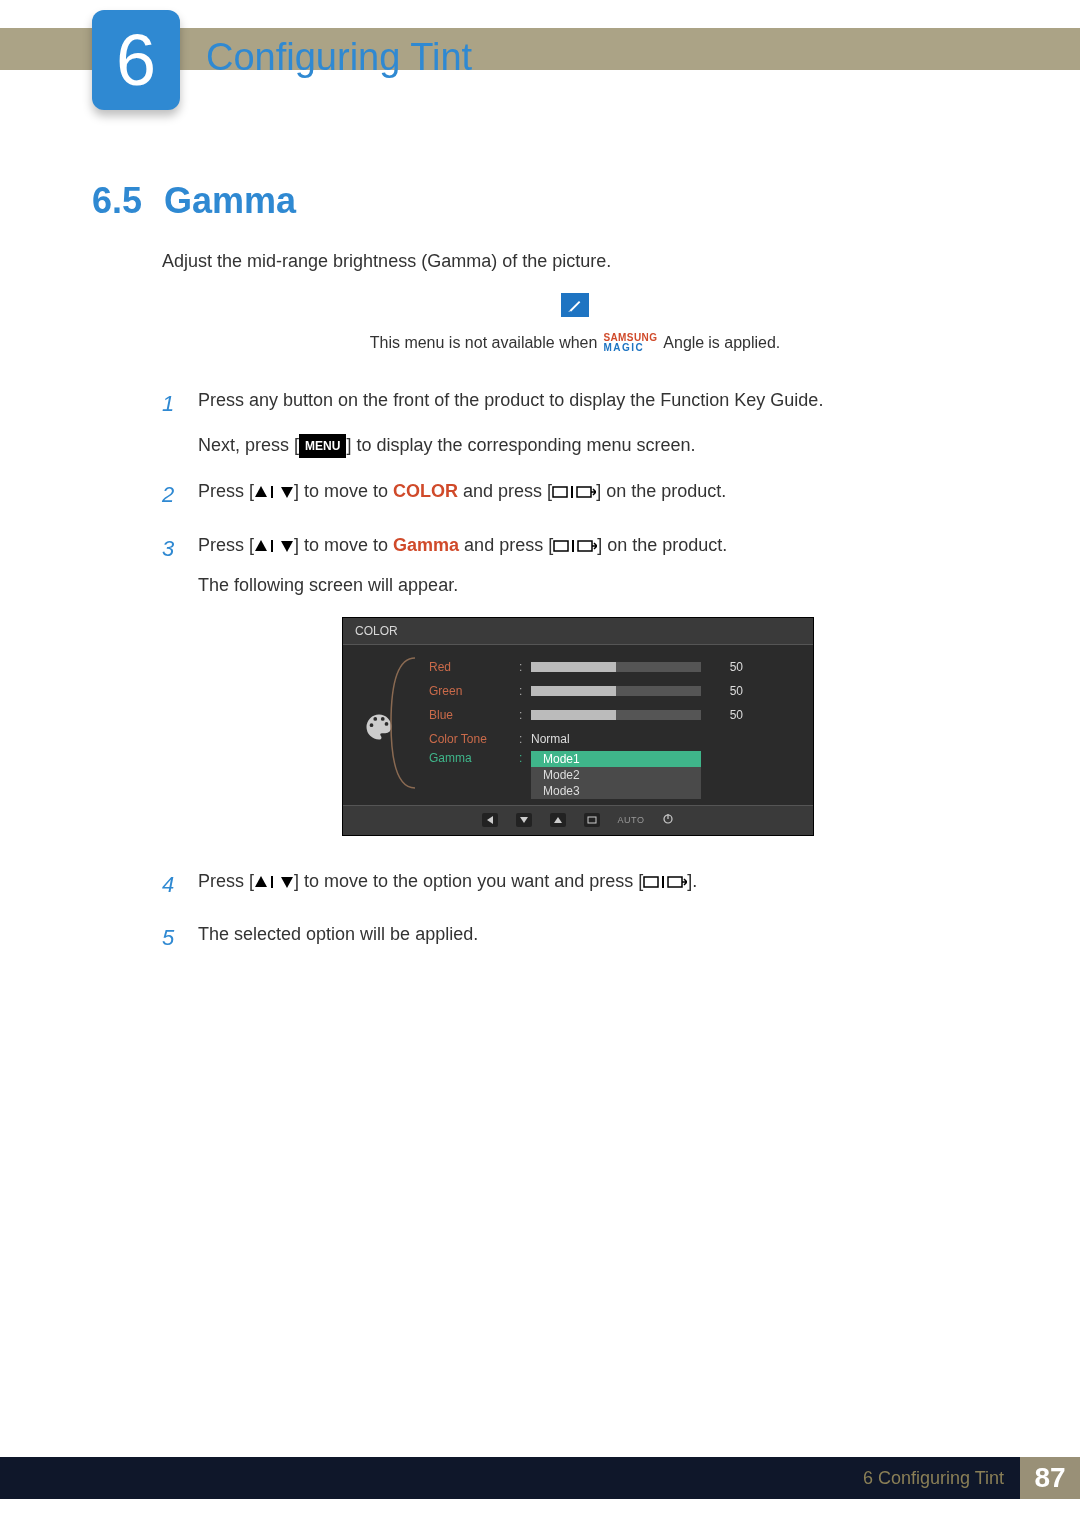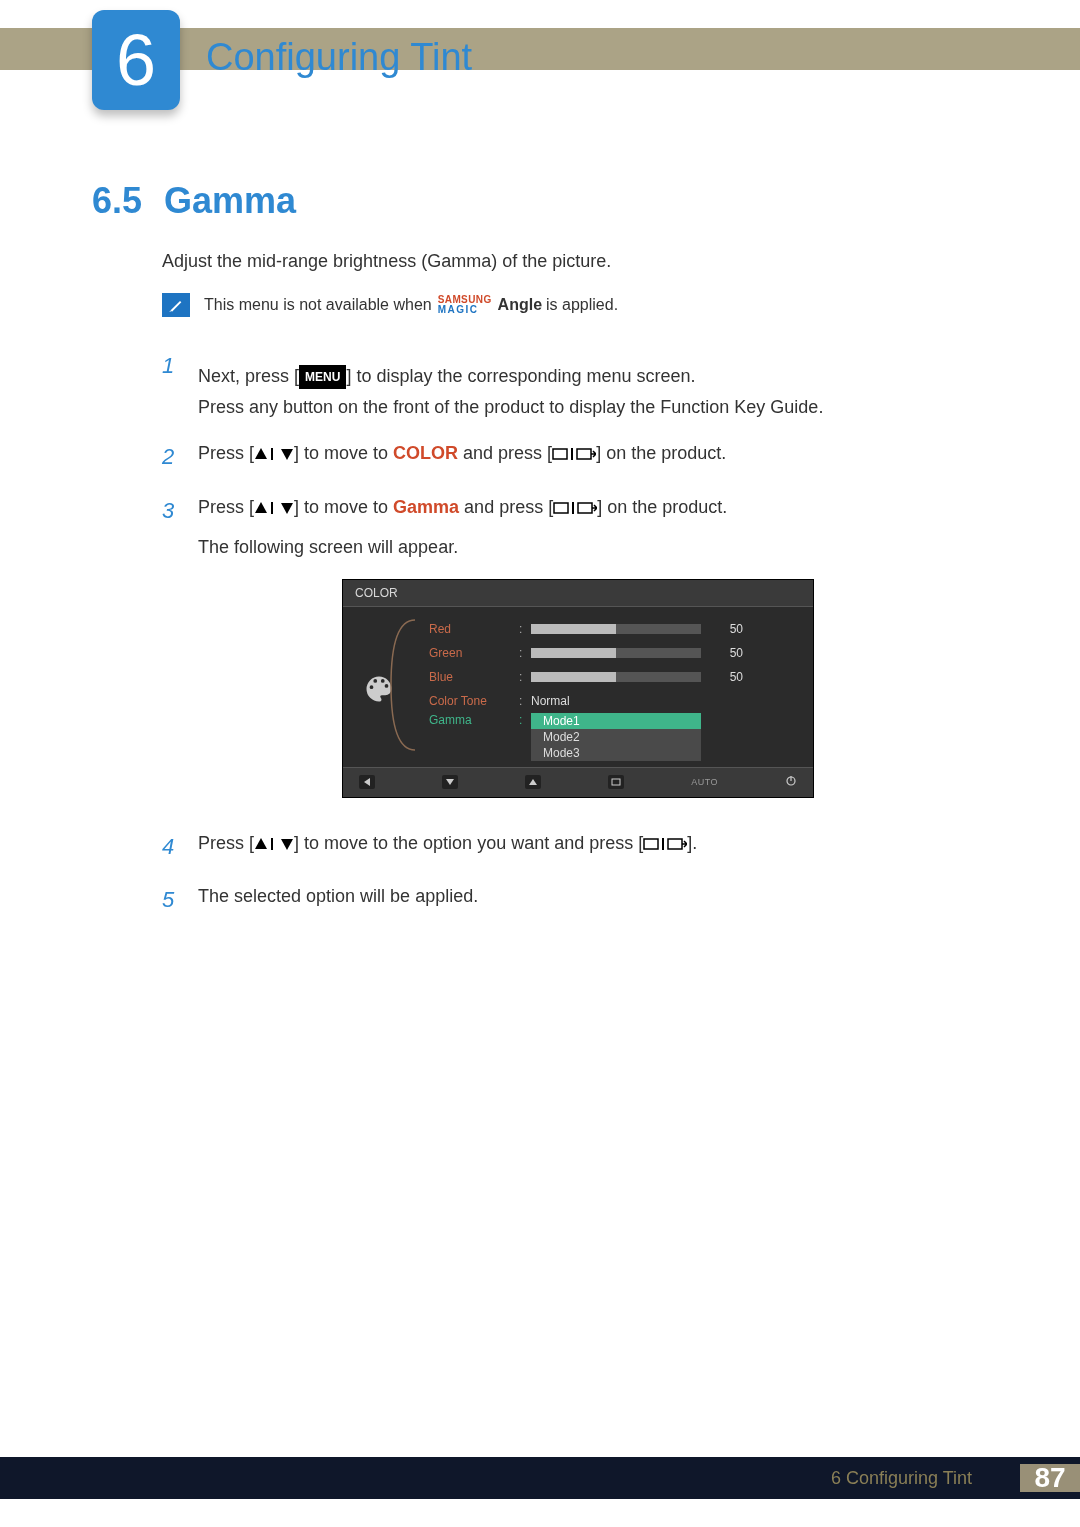--- a/index.html
+++ b/index.html
@@ -52,31 +52,31 @@
     position: absolute;
     top: 180px;
     left: 92px;
     right: 92px;
   }
   .sec-row { display:flex; gap:22px; margin-bottom:26px;}
   .sec-num { color:#2f89d2; font-size:36px; font-weight:bold;}
   .sec-title { color:#2f89d2; font-size:36px; font-weight:bold;}
   .body-text { font-size:18px; color:#333; margin-left:70px; margin-bottom:18px; line-height:1.5;}
   .note-row {
-    display:flex; align-items:center; gap:14px; margin-left:70px; margin-bottom:30px;
+    display:flex; align-items:center; gap:14px; margin-left:70px; margin-bottom:30px;flex-direction:column;
   }
   .note-icon {
     width:28px; height:24px; background:#1e74c2; display:flex; align-items:center; justify-content:center;
   }
   .note-icon svg { width:16px; height:16px; }
   .note-text { font-size:16px; color:#333; line-height:1.4; display:flex; align-items:center; gap:4px; flex-wrap:wrap;}
   .magic-brand { font-size:10px; font-weight:bold; line-height:1; display:inline-flex; flex-direction:column; align-items:flex-start; margin:2px 2px;}
   .magic-brand .l1{ color:#d04a2a; letter-spacing:0.4px;}
   .magic-brand .l2{ color:#1e74c2; letter-spacing:1.5px;}
-  .magic-suffix{ font-weight:bold; color:#333;}
+  .magic-suffix{ font-weight:normal; color:#333;}
   .subsec { color:#1e74c2; font-size:22px; font-weight:bold; margin-left:70px; margin-bottom:22px;}
   .step { display:flex; gap:18px; margin-left:70px; margin-bottom:16px; font-size:18px; color:#333; line-height:1.7;}
   .step .num { color:#2f89d2; font-style:italic; font-size:22px; font-weight:500; width:18px; flex-shrink:0;}
   .step .txt { flex:1; }
   .menu-key {
     display:inline-block; background:#000; color:#fff; font-size:12px; font-weight:bold;
     padding:2px 6px; vertical-align:middle;
   }
   .kw-color { color:#d04a2a; font-weight:bold;}
   .kw-gamma { color:#d04a2a; font-weight:bold;}
@@ -104,37 +104,37 @@
   .osd-bar {
     width:170px; height:10px; background:#555; position:relative;
   }
   .osd-bar .fill{ position:absolute; left:0; top:0; bottom:0; background:#bbb;}
   .osd-val { width:48px; text-align:right; color:#ddd; padding-right:6px; font-size:12px;}
   .osd-text { color:#ddd; font-size:12px;}
   .osd-dropdown { width:170px; }
   .osd-dropdown .opt { background:#4a4a4a; color:#ddd; font-size:12px; padding:1px 12px;}
   .osd-dropdown .opt.sel { background:#3fb58a; color:#fff;}
   .osd-foot {
-    background:#3a3a3a; height:30px; display:flex; align-items:center; justify-content:space-between;
+    background:#3a3a3a; height:30px; display:flex; align-items:center; justify-content:center;
     gap:18px; padding:0 16px; border-top:1px solid #555;
   }
   .osd-foot .btn { width:16px; height:14px; background:#222; border-radius:2px; display:flex; align-items:center; justify-content:center;}
   .osd-foot .btn svg{ width:10px; height:10px;}
   .osd-foot .auto { color:#999; font-size:9px; letter-spacing:0.5px;}
   .osd-foot .pwr svg{ width:12px; height:12px;}
 
   .footer {
     position:absolute; bottom:28px; left:0; right:0; height:42px;
     background:#0f172a; display:flex; align-items:center; justify-content:flex-end;
     padding-right:0;
   }
   .footer-text { color:#8a7f56; font-size:18px; padding-right:16px;}
   .footer-page {
-    width:60px; height:28px; background:#999077; color:#fff; font-size:28px; font-weight:bold;
-    display:flex; align-items:center; justify-content:center;margin-left:32px;
+    width:60px; height:42px; background:#999077; color:#fff; font-size:28px; font-weight:bold;
+    display:flex; align-items:center; justify-content:center;
   }
 </style>
 </head>
 <body>
 
 <div class="top-band"></div>
 
 <div class="chapter-tab">
   <span>6</span>
 </div>
@@ -162,24 +162,24 @@
       </span>
         <span class="magic-suffix">Angle</span>
       <span> is applied.</span>
     </div>
   </div>
 
 
   <div class="step">
     <div class="num">1</div>
     <div class="txt">
+      <div>Press any button on the front of the product to display the Function Key Guide.</div>
       <div style="margin-top:14px;">
         <span>Next, press [</span><span class="menu-key">MENU</span><span>] to display the corresponding menu screen.</span>
       </div>
-      <div>Press any button on the front of the product to display the Function Key Guide.</div>
     </div>
   </div>
 
   <div class="step">
     <div class="num">2</div>
     <div class="txt">
       <span>Press [</span><span class="inline-icn">
           <svg viewBox="0 0 40 14">
             <polygon points="7,1 13,12 1,12" fill="#000"></polygon>
             <rect x="17" y="1" width="2" height="12" fill="#000"></rect>

